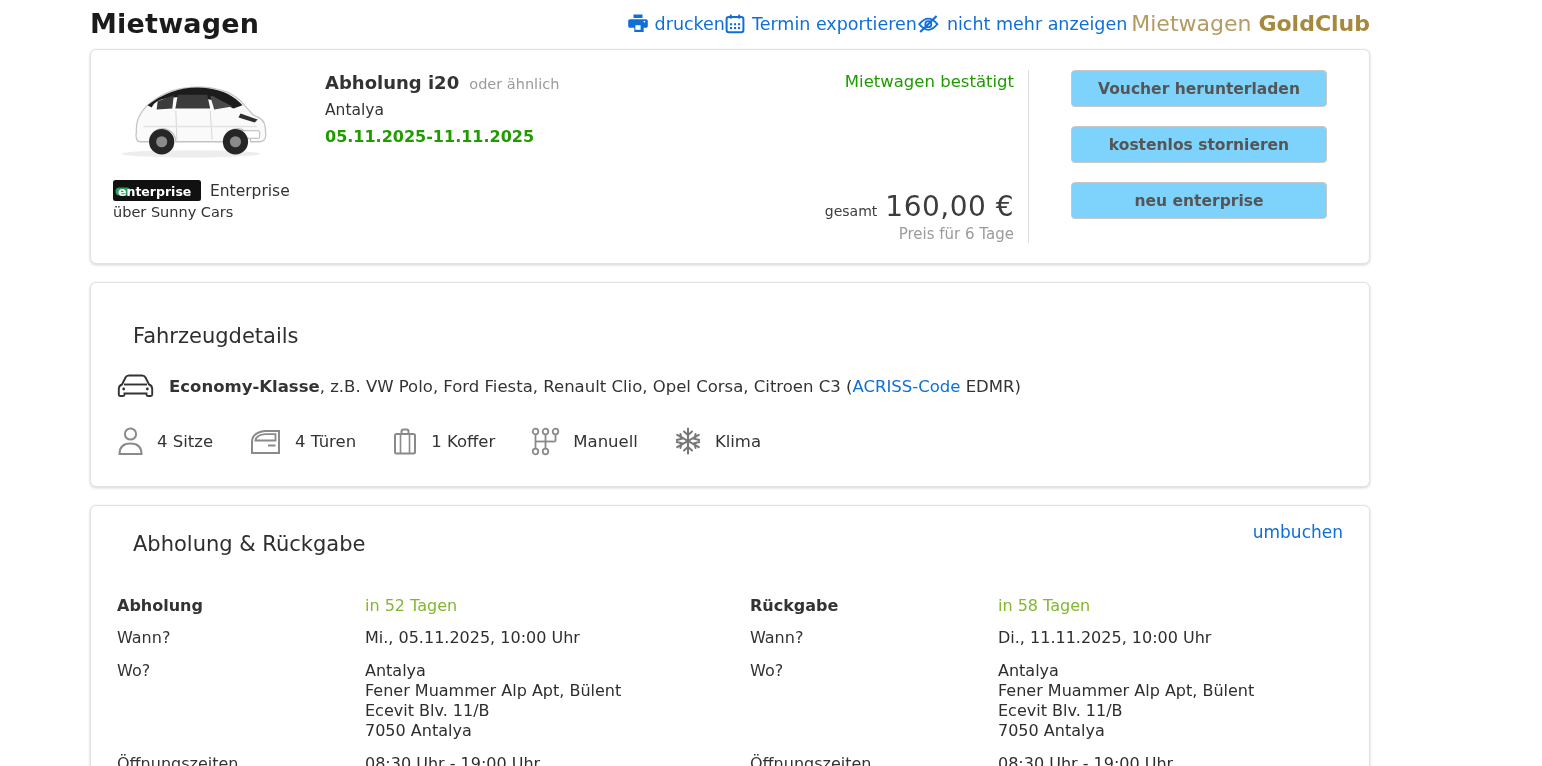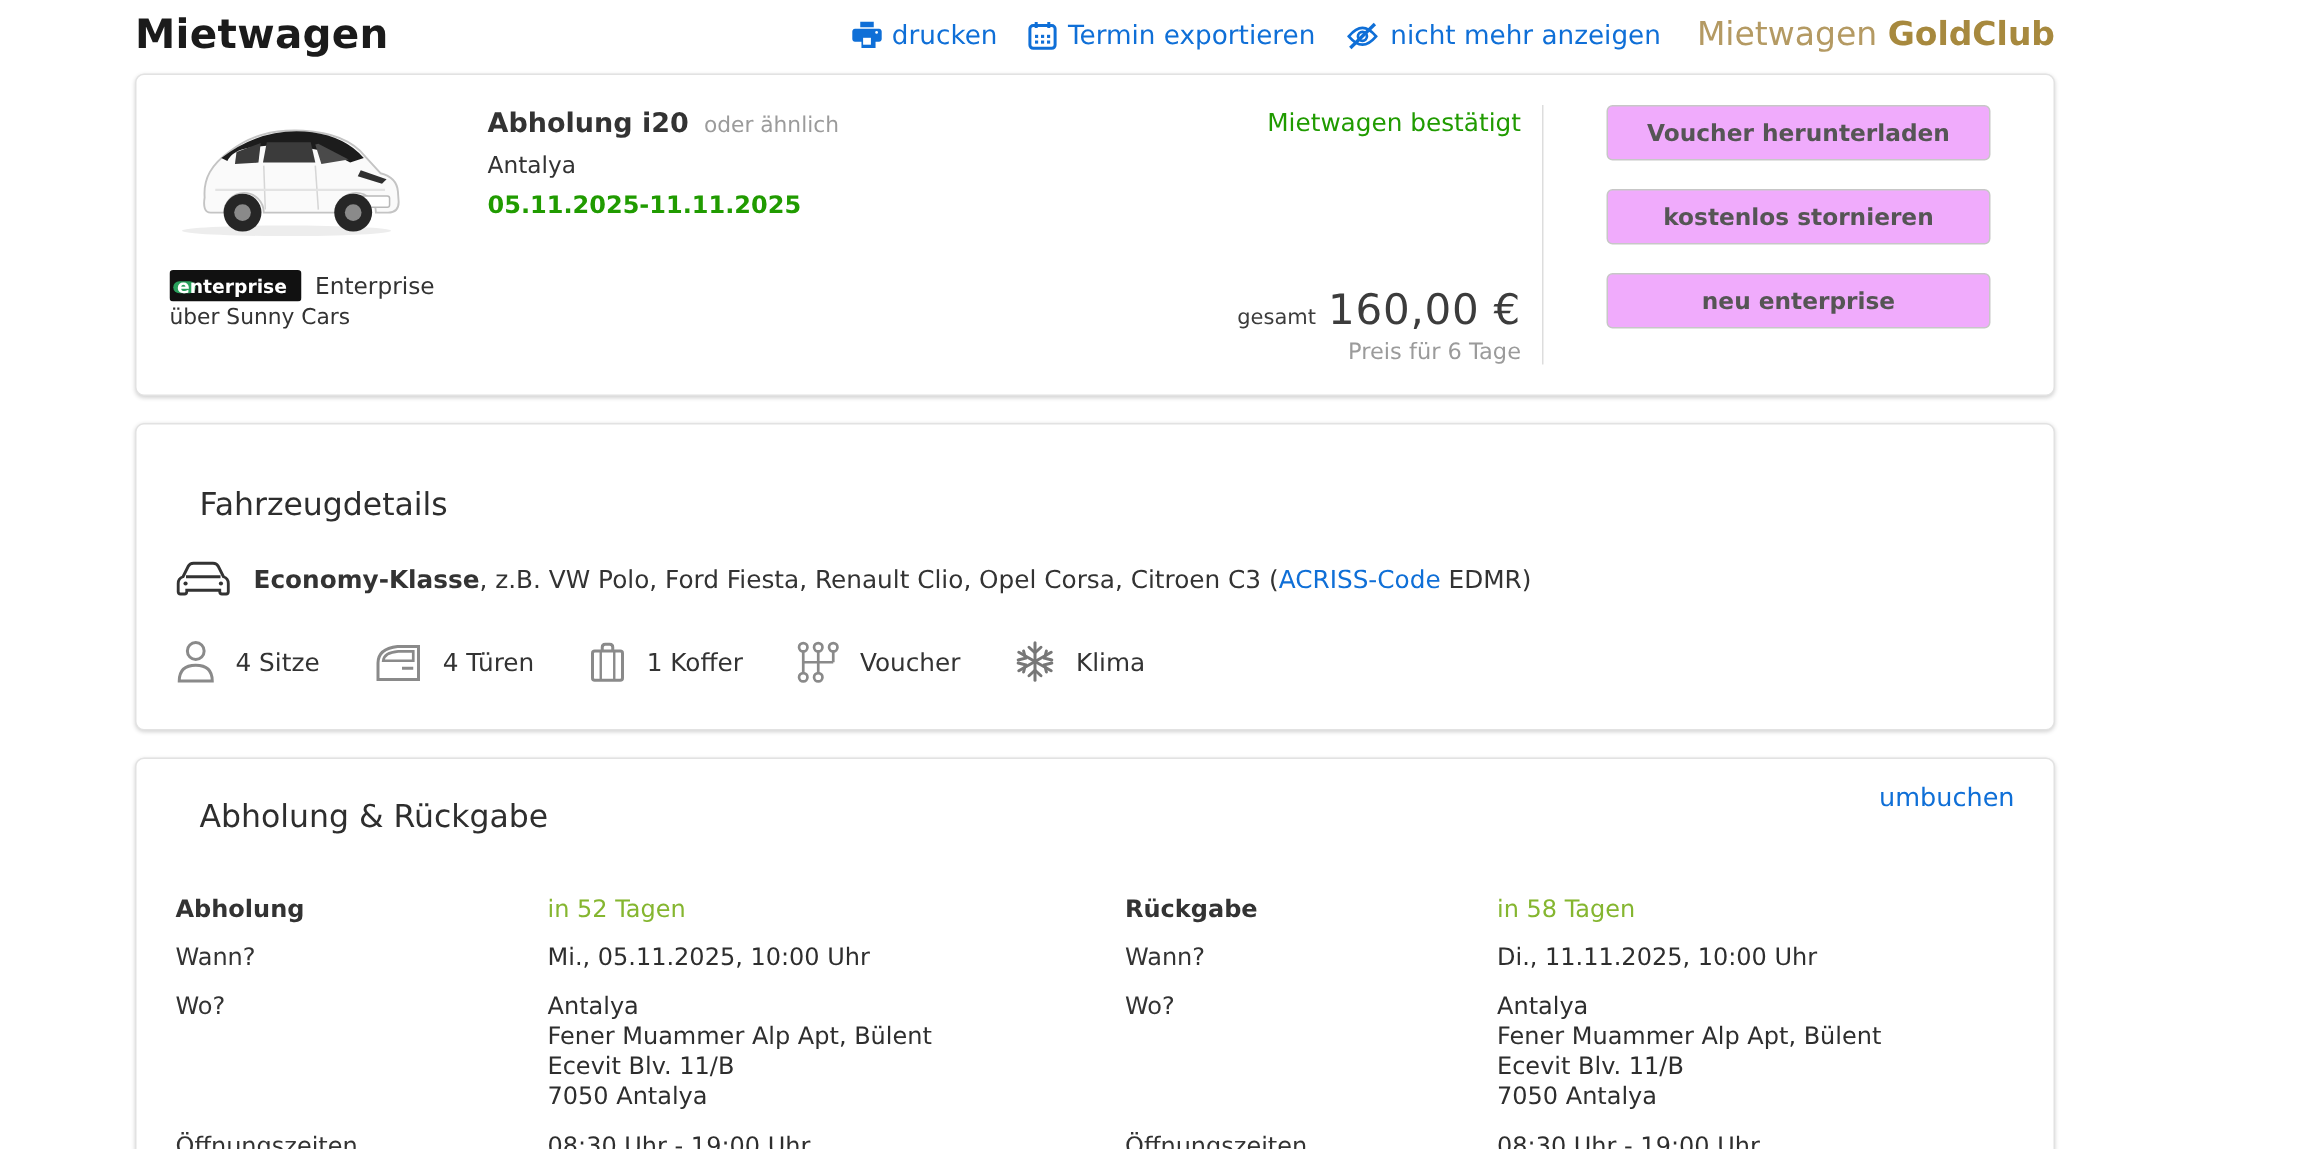--- a/index.html
+++ b/index.html
@@ -12,21 +12,21 @@
     overflow: hidden;
   }
   .page { width: 1280px; margin-left: 90px; }
 
   
   .topbar {
     display: flex; justify-content: space-between; align-items: center;
     padding: 8px 0 10px 0;
   }
   .page-title { font-size: 27px; font-weight: 700; color: #1b1b1b; margin: 0; letter-spacing: .2px; }
-  .top-actions { display: flex; align-items: center; gap: 20px; }
+  .top-actions { display: flex; align-items: center; gap: 0; }
   .top-link {
     display: inline-flex; align-items: center; gap: 7px;
     color: #0f6fd7; font-size: 17.5px; text-decoration: none; cursor: pointer;
   }
   .brand { font-size: 22px; color: #b49a63; margin-left: 4px; cursor: pointer; }
   .brand b { color: #a7893e; font-weight: 700; }
 
   
   .card {
     background: #fff;
@@ -52,21 +52,21 @@
     justify-content: space-between; text-align: right; padding-top: 2px;
   }
   .status { color: #209b00; font-size: 16.5px; }
   .price-label { font-size: 14px; color: #3c3c3c; margin-right: 8px; }
   .price-value { font-size: 28px; color: #3c3c3c; letter-spacing: .5px; }
   .price-note { font-size: 15px; color: #9b9b9b; margin-top: 2px; }
   .vdivider { width: 1px; background: #ddd; margin: 0 0 0 14px; flex: none; }
   .actions-col { width: 256px; flex: none; margin-left: 42px; margin-right: 22px; display: flex; flex-direction: column; gap: 19px; }
   .btn {
     height: 37px; width: 100%;
-    background: #f0abfc; border: 1px solid #c7c7c7; border-radius: 4px;
+    background: #7dd3fc; border: 1px solid #c7c7c7; border-radius: 4px;
     font-family: inherit; font-size: 15.5px; font-weight: 700; color: #555;
     cursor: pointer;
   }
 
   
   .details { padding: 25px 26px 30px 26px; }
   .card-title { font-size: 21px; font-weight: 400; color: #2e2e2e; margin: 16px; }
   .class-row { display: flex; align-items: center; gap: 15px; margin-top: 24px; font-size: 16.5px; }
   .class-row b { font-weight: 700; }
   .inline-link { color: #0f6fd7; text-decoration: none; cursor: pointer; }
@@ -258,21 +258,21 @@
             <circle cx="14.5" cy="4.5" r="2.8" fill="none" stroke="#8a8a8a" stroke-width="1.8"></circle>
             <circle cx="24.5" cy="4.5" r="2.8" fill="none" stroke="#8a8a8a" stroke-width="1.8"></circle>
             <circle cx="4.5" cy="24.5" r="2.8" fill="none" stroke="#8a8a8a" stroke-width="1.8"></circle>
             <circle cx="14.5" cy="24.5" r="2.8" fill="none" stroke="#8a8a8a" stroke-width="1.8"></circle>
             <line x1="4.5" y1="7.3" x2="4.5" y2="21.7" stroke="#8a8a8a" stroke-width="1.8"></line>
             <line x1="14.5" y1="7.3" x2="14.5" y2="21.7" stroke="#8a8a8a" stroke-width="1.8"></line>
             <line x1="24.5" y1="7.3" x2="24.5" y2="14.5" stroke="#8a8a8a" stroke-width="1.8"></line>
             <line x1="4.5" y1="14.5" x2="24.5" y2="14.5" stroke="#8a8a8a" stroke-width="1.8"></line>
           </svg>
         </span>
-        <span>Voucher</span>
+        <span>Manuell</span>
       </div>
 
       <div class="feature">
         <span>
           <svg width="28" height="28" viewBox="0 0 28 28">
             <g stroke="#777" stroke-width="2" stroke-linecap="round" fill="none">
               <line x1="14" y1="1.5" x2="14" y2="26.5"></line>
               <line x1="3.2" y1="7.8" x2="24.8" y2="20.2"></line>
               <line x1="24.8" y1="7.8" x2="3.2" y2="20.2"></line>
               <path d="M10,4.5 L14,8.2 L18,4.5"></path>

